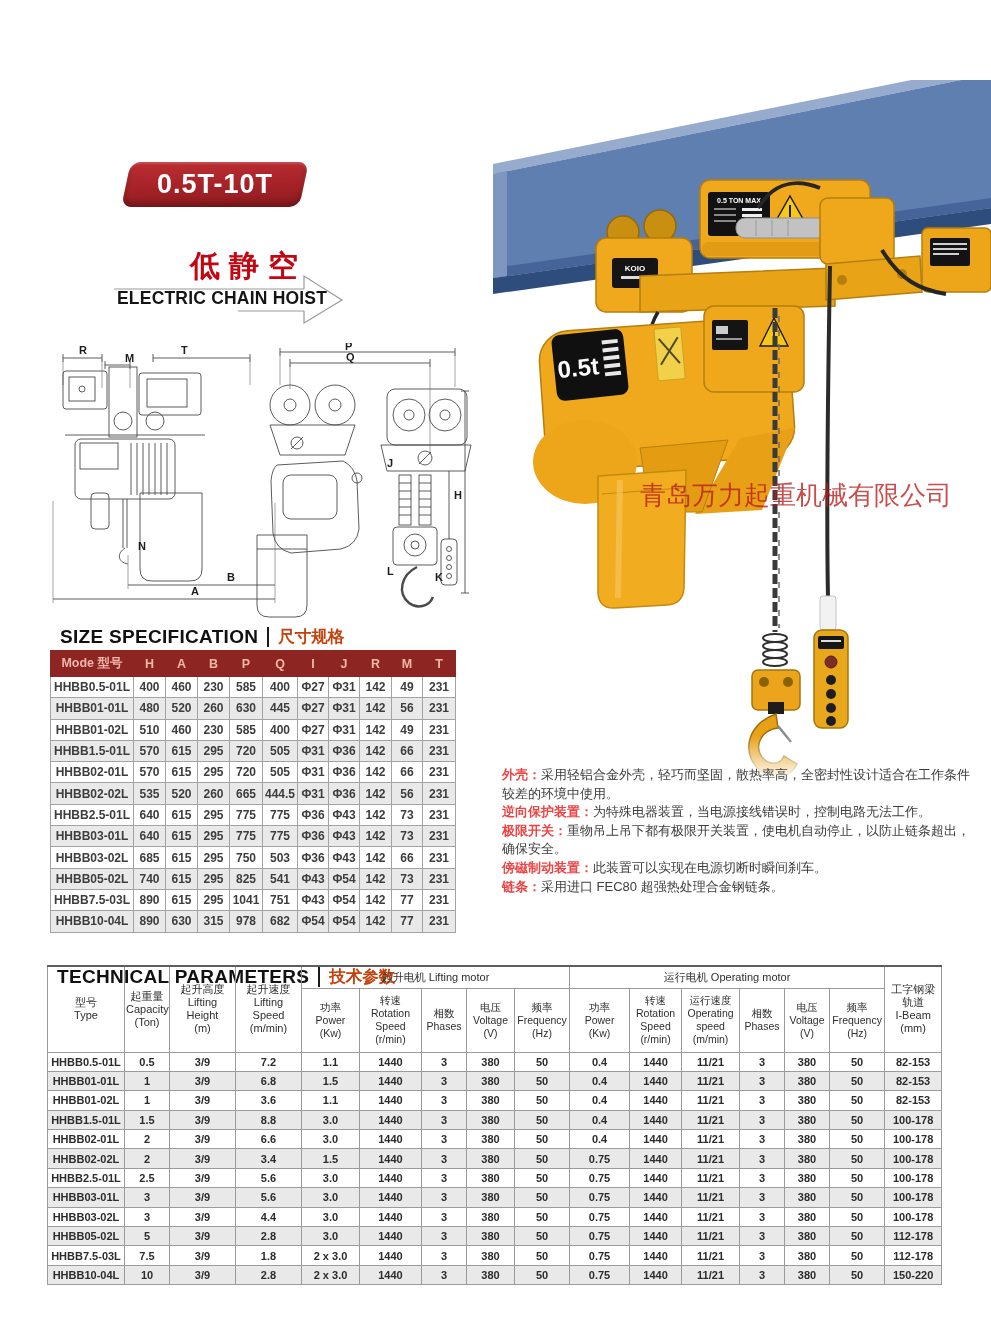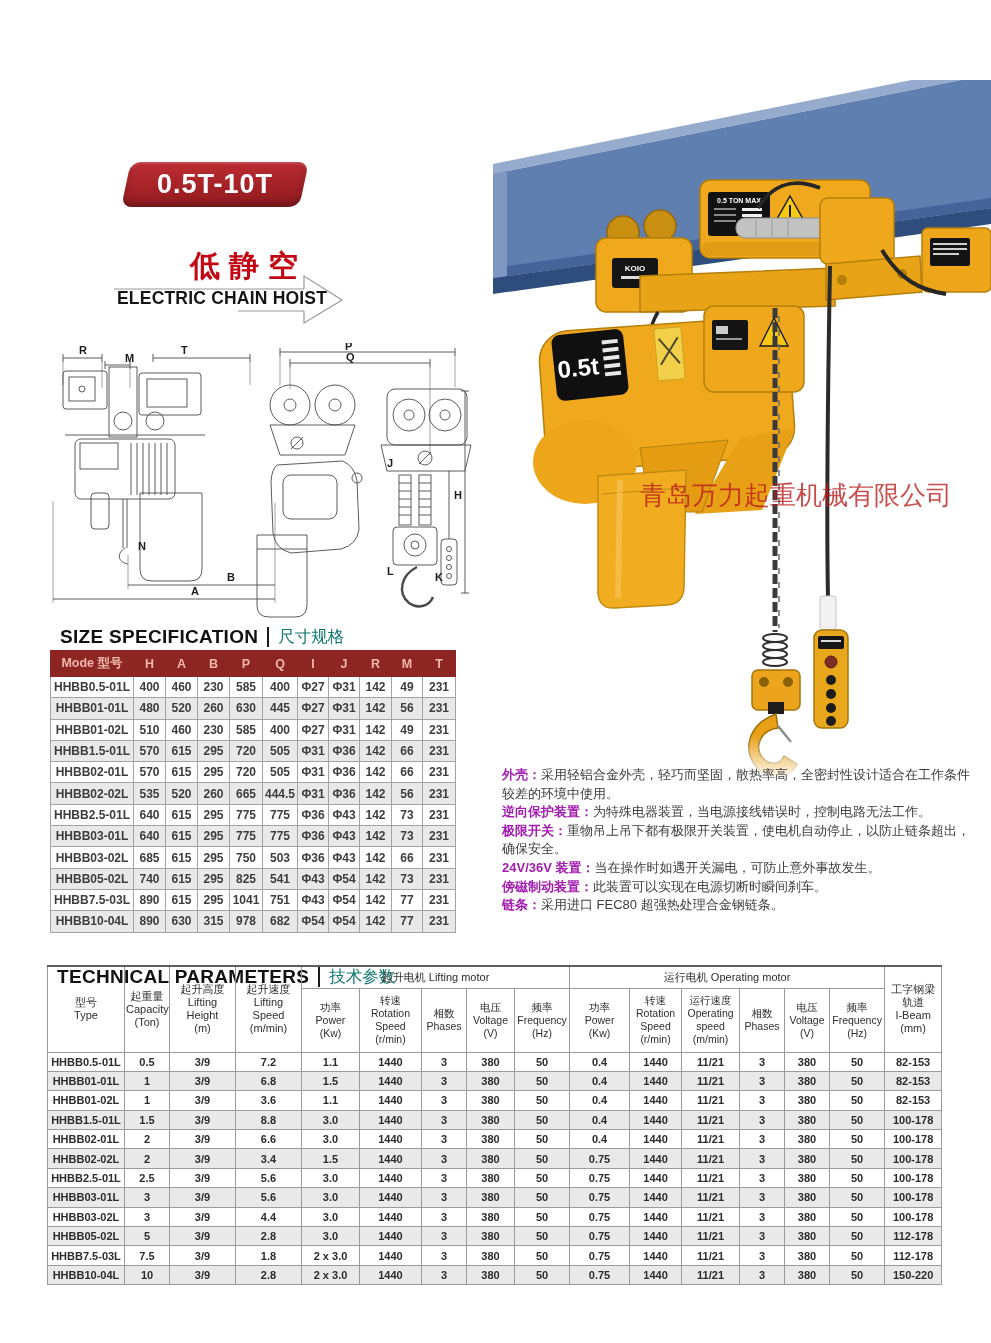--- a/index.html
+++ b/index.html
@@ -26,38 +26,38 @@
   .diagram-svg { position:absolute; left:35px; top:343px; }
   .diagram-svg text { font-family:"Liberation Sans","DejaVu Sans",sans-serif; font-weight:bold; fill:#1c1c1c; font-size:11px; }
   .photo-svg { position:absolute; left:490px; top:80px; }
   .watermark { position:absolute; left:552px; top:478px; width:400px; font-size:26px;
                color:#b91c1c; opacity:.78; letter-spacing:0; white-space:nowrap; z-index:5;text-align:right; }
 
   
   .section-title { position:absolute; display:flex; align-items:center; }
   .section-title .en { font-size:19px; font-weight:800; color:#111; letter-spacing:.3px; }
   .section-title .divider { width:2px; height:20px; background:#1a1a1a; margin:0 9px; }
-  .section-title .cn { font-size:16.5px; font-weight:normal; color:#0f766e; }
+  .section-title .cn { font-size:16.5px; font-weight:bold; color:#c2410c; }
   #size-title { left:60px; top:626px; }
   #tech-title { left:57px; top:934px;margin-top:32px; }
 
   
   .spec-table { position:absolute; left:50px; top:650px; width:405px; border-collapse:collapse;
                 table-layout:fixed; text-align:center;border-radius:6px; }
   .spec-table thead th { background:#8d2522; color:#f0b6aa; font-size:12.5px; font-weight:bold;
                          height:26px; border:1px solid #8d2522; }
   .spec-table tbody td { height:21.3px; font-size:12px; font-weight:bold; color:#3d3d3d;
                          border:1px solid #a3a3a3; }
   .spec-table tbody tr:nth-child(even) { background:#e9e9e9; }
 
   
   .features { position:absolute; left:502px; top:766px; width:478px; font-size:13px;
               line-height:18.6px; color:#3c3c3c; }
   .feature-line { }
-  .feature-label { font-weight:bold; color:#a21caf;margin-top:45px; }
+  .feature-label { font-weight:bold; color:#ef4444;margin-top:45px; }
 
   
   .tech-table { position:absolute; left:47px; top:965px; width:892px; border-collapse:collapse;
                 table-layout:fixed; text-align:center; border-top:2px solid #5e5e5e; }
   .tech-table th { font-weight:normal; font-size:10.5px; color:#2e2e2e; border:1px solid #9b9b9b;
                    white-space:pre-line; line-height:13px; vertical-align:middle; padding:2px 1px; }
   .tech-table .group-row th { height:22px; font-size:11px; }
   .tech-table .head-row th { height:64px; }
   .tech-table tbody td { height:19.4px; font-size:11px; font-weight:bold; color:#2c2c2c;
                          border:1px solid #9b9b9b; }
@@ -512,21 +512,20 @@
           <td>77</td>
           <td>231</td>
         </tr>
       </tbody>
   </table>
 
   <div class="features">
       <div class="feature-line"><span class="feature-label">外壳：</span><span class="feature-text">采用轻铝合金外壳，轻巧而坚固，散热率高，全密封性设计适合在工作条件较差的环境中使用。</span></div>
       <div class="feature-line"><span class="feature-label">逆向保护装置：</span><span class="feature-text">为特殊电器装置，当电源接线错误时，控制电路无法工作。</span></div>
       <div class="feature-line"><span class="feature-label">极限开关：</span><span class="feature-text">重物吊上吊下都有极限开关装置，使电机自动停止，以防止链条超出，确保安全。</span></div>
-      <div class="feature-line"><span class="feature-label">24V/36V 装置：</span><span class="feature-text">当在操作时如遇开关漏电，可防止意外事故发生。</span></div>
       <div class="feature-line"><span class="feature-label">傍磁制动装置：</span><span class="feature-text">此装置可以实现在电源切断时瞬间刹车。</span></div>
       <div class="feature-line"><span class="feature-label">链条：</span><span class="feature-text">采用进口 FEC80 超强热处理合金钢链条。</span></div>
     </div>
 
   <div class="section-title" id="tech-title">
     <span class="en">TECHNICAL PARAMETERS</span>
     <span class="divider"></span>
     <span class="cn">技术参数</span>
   </div>
 

